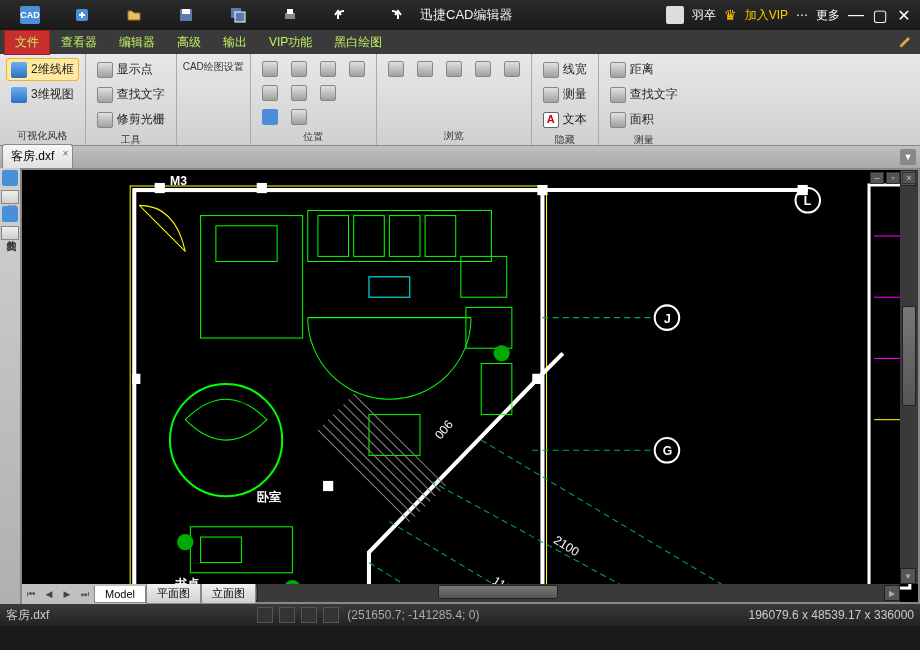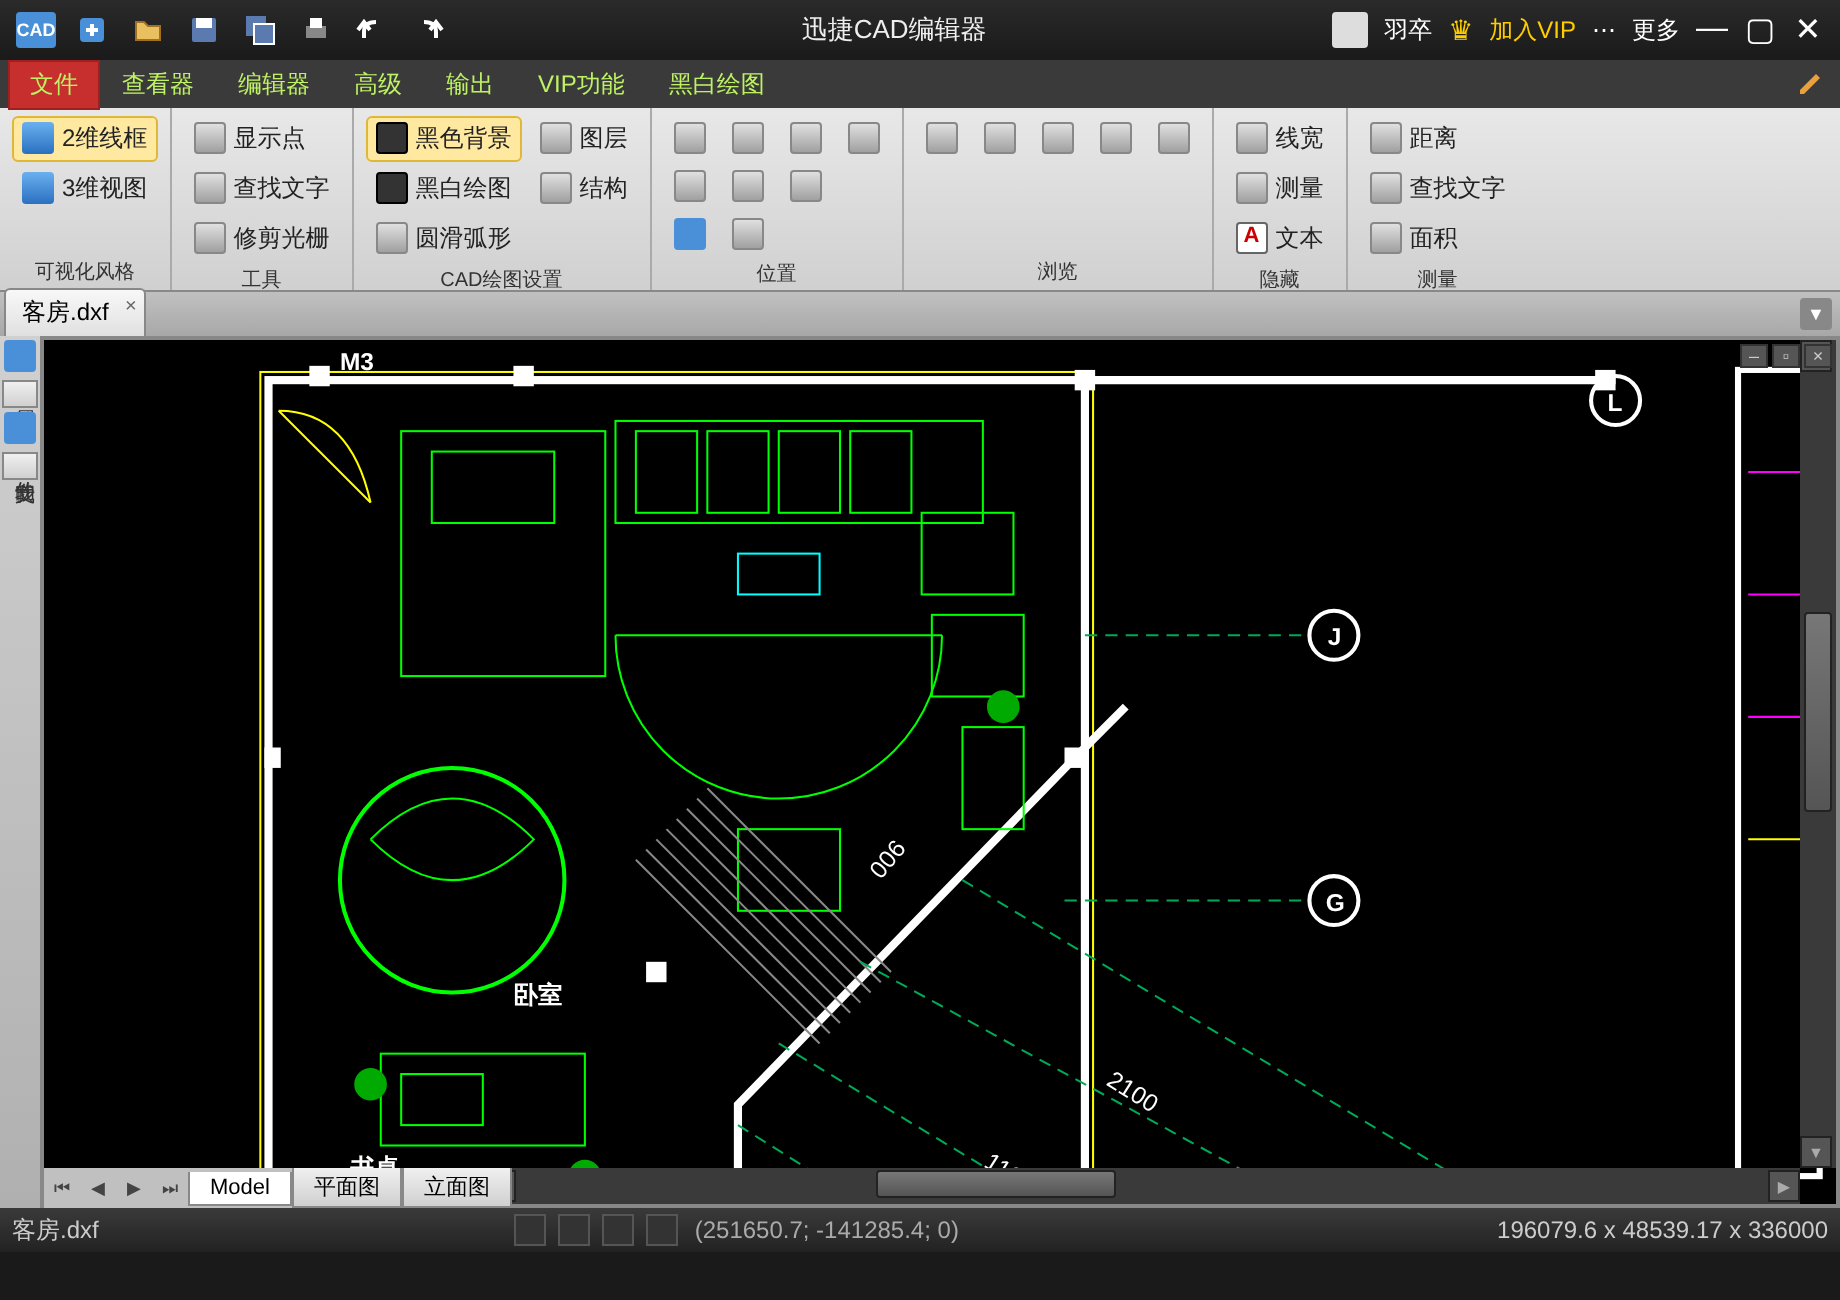--- a/index.html
+++ b/index.html
@@ -1,35 +1,35 @@
 <!DOCTYPE html>
 <html><head>
 <meta charset="utf-8">
 <style>
 *{margin:0;padding:0;box-sizing:border-box;font-family:"Microsoft YaHei",sans-serif;font-size:12px}
 body{width:920px;height:650px;background:#1a1a1a;overflow:hidden;position:relative}
 .titlebar{height:30px;background:linear-gradient(#2a2a2a,#1a1a1a);display:flex;align-items:center;color:#fff;padding:0 4px}
-.titlebar .ticon{width:20px;height:20px;display:flex;align-items:center;justify-content:center;margin:0 4px;cursor:pointer}
+.titlebar .ticon{width:20px;height:20px;display:flex;align-items:center;justify-content:center;margin:0 16px;cursor:pointer}
 .app-icon{background:#4a90d9;width:22px;height:18px;border-radius:2px;display:flex;align-items:center;justify-content:center;font-size:9px;font-weight:bold;color:#fff}
-.title-text{flex:1;text-align:center;font-size:13px;color:#eee}
+.title-text{flex:1;font-size:13px;color:#eee}
 .user-area{display:flex;align-items:center;gap:8px;margin-right:4px}
 .user-icon{width:18px;height:18px;background:#ddd;border-radius:2px}
 .crown{color:#ffcc00;font-size:14px}
 .vip-text{color:#ffcc00}
 .more-text{color:#fff}
 .winctl{width:24px;height:24px;display:flex;align-items:center;justify-content:center;cursor:pointer;color:#fff;font-size:16px}
 .menubar{height:24px;background:#3a3a3a;display:flex;align-items:center;padding-left:4px}
 .menu-tab{padding:3px 10px;color:#bef264;cursor:pointer;border:1px solid transparent}
 .menu-tab.active{background:#c72e2e;border:1px solid #a02020}
 .ribbon{height:92px;background:linear-gradient(#e8e8e8,#d0d0d0);display:flex;border-bottom:1px solid #888}
 .ribbon-group{border-right:1px solid #aaa;padding:4px 6px 2px;display:flex;flex-direction:column}
 .rg-body{flex:1;display:flex;gap:4px}
 .rg-col{display:flex;flex-direction:column;gap:2px}
 .rg-label{text-align:center;color:#333;font-size:10px;padding-top:2px}
-.rbtn{display:flex;align-items:flex-start;gap:4px;padding:2px 4px;cursor:pointer;white-space:nowrap;color:#222;border:1px solid transparent;border-radius:3px}
+.rbtn{display:flex;align-items:flex-end;gap:4px;padding:2px 4px;cursor:pointer;white-space:nowrap;color:#222;border:1px solid transparent;border-radius:3px}
 .rbtn.hl{background:#ffe8a0;border:1px solid #e0b838}
 .ricon{width:16px;height:16px;display:inline-block;border-radius:2px}
 .ricon.cube{background:linear-gradient(#6ab0f0,#2a70c0)}
 .ricon.gen{background:linear-gradient(#e0e0e0,#a0a0a0);border:1px solid #888}
 .ricon.dark{background:#333;border:1px solid #000}
 .ricon.txt{background:#fff;border:1px solid #666;position:relative}
 .ricon.txt::after{content:'A';position:absolute;top:0;left:3px;color:#c00;font-weight:bold;font-size:11px}
 .ricon.blue{background:#4a90d9}
 .doctab-bar{height:22px;background:linear-gradient(#c0c0c0,#a8a8a8);display:flex;align-items:flex-end;padding-left:2px;position:relative}
 .doctab{background:linear-gradient(#f8f8f8,#e0e0e0);padding:3px 18px 3px 8px;border:1px solid #888;border-bottom:none;border-radius:3px 3px 0 0;font-size:11px;position:relative}
@@ -161,46 +161,20 @@
           </div>
         <div class="rbtn">
             <span class="ricon gen"></span>
             <span>修剪光栅</span>
           </div>
       </div>
     </div>
     <div class="rg-label">工具</div>
   </div>
   <div class="ribbon-group">
-    <div class="rg-body">
-      <div class="rg-col">
-        <div class="rbtn hl">
-            <span class="ricon dark"></span>
-            <span>黑色背景</span>
-          </div>
-        <div class="rbtn">
-            <span class="ricon dark"></span>
-            <span>黑白绘图</span>
-          </div>
-        <div class="rbtn">
-            <span class="ricon gen"></span>
-            <span>圆滑弧形</span>
-          </div>
-      </div>
-      <div class="rg-col">
-        <div class="rbtn">
-            <span class="ricon gen"></span>
-            <span>图层</span>
-          </div>
-        <div class="rbtn">
-            <span class="ricon gen"></span>
-            <span>结构</span>
-          </div>
-      </div>
-    </div>
     <div class="rg-label">CAD绘图设置</div>
   </div>
   <div class="ribbon-group" style="min-width:80px">
     <div class="rg-body">
         <div class="rg-col">
       <div style="display:flex;gap:3px">
             <div class="rbtn">
               <span class="ricon gen"></span>
             </div>
             <div class="rbtn">

